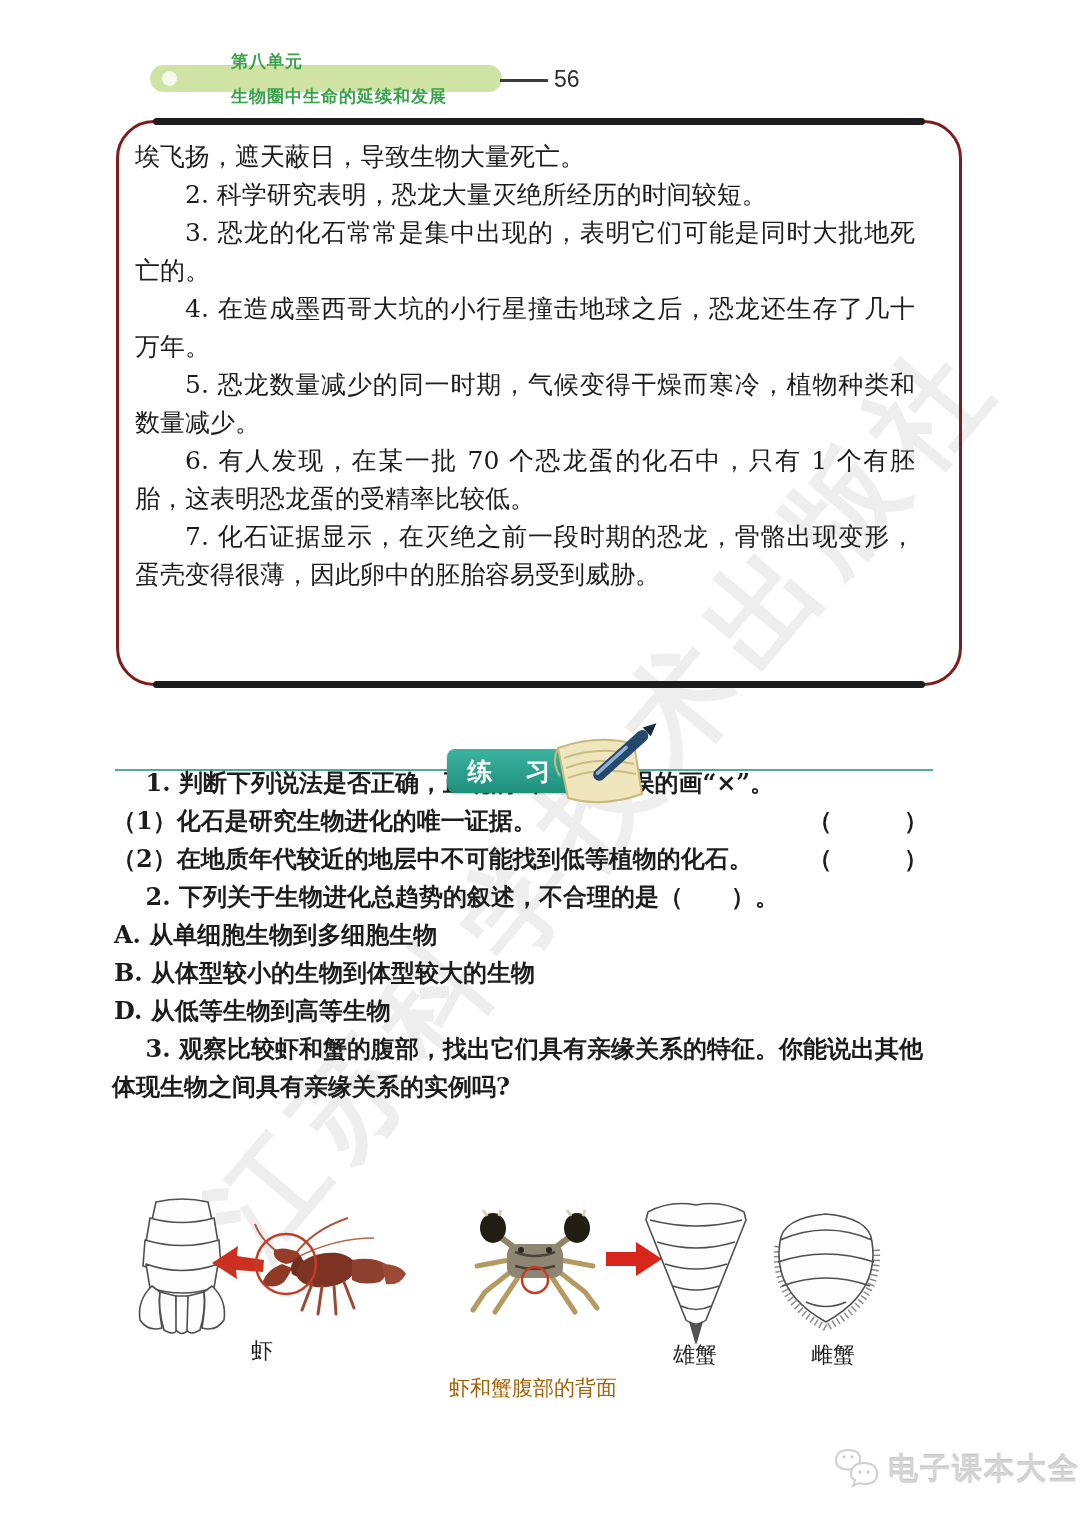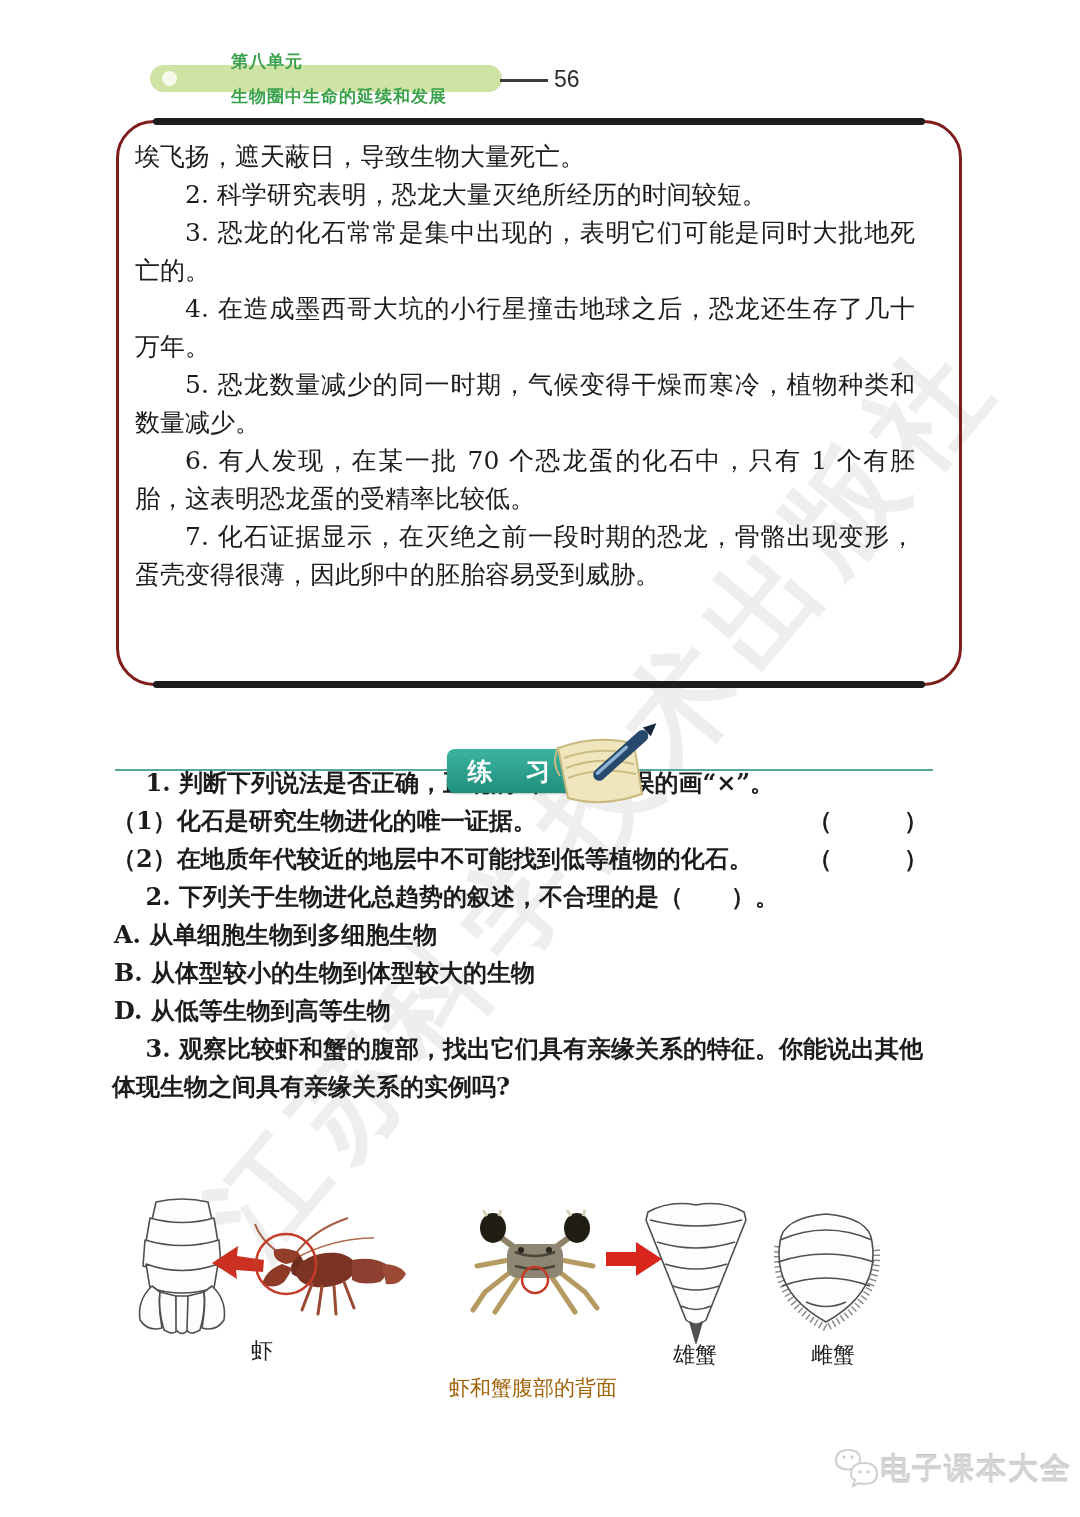--- a/index.html
+++ b/index.html
@@ -76,21 +76,21 @@
   .fig{position:absolute; z-index:2;}
   .fig-label{
     position:absolute; z-index:2; font-size:22px; text-align:center; color:#1c1c1c;
   }
   .fig-caption{
     position:absolute; left:383px; top:1374px; width:300px; text-align:center;
     font-size:21px; color:#a16207; z-index:2;
   }
   
   .footer-logo{
-    position:absolute; left:832px; top:1446px; display:flex; align-items:center; z-index:2;
+    position:absolute; left:832px; top:1446px; display:flex; align-items:center; gap:8px; z-index:2;
   }
   .footer-logo .logo-text{
     font-size:30px; letter-spacing:2px; color:#d4d4d4;
     font-family:"Liberation Sans","DejaVu Sans",sans-serif; font-weight:bold;
     text-shadow:0 1px 0 #ffffff, 0 -1px 1px #bdbdbd;
   }
 </style>
 </head>
 <body>
 

